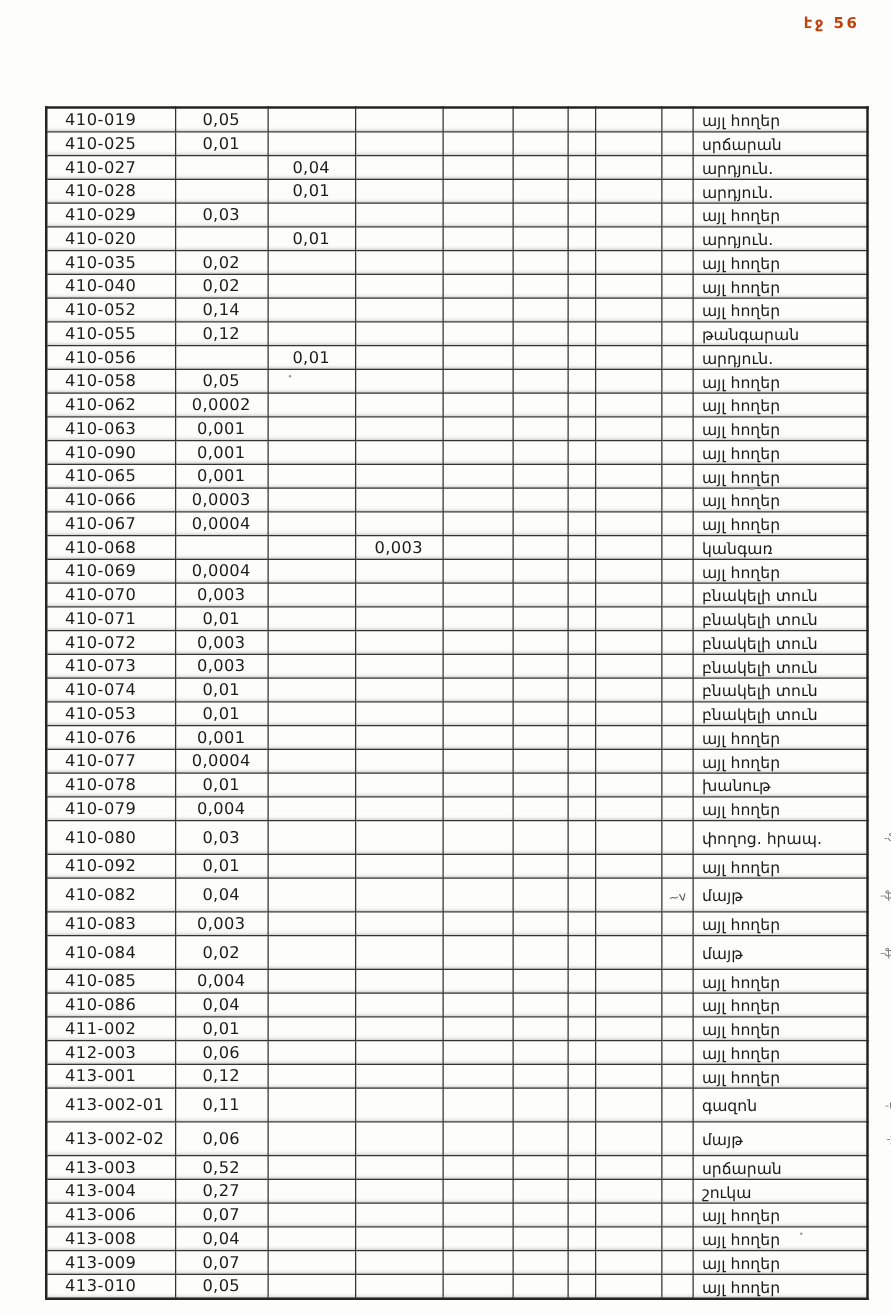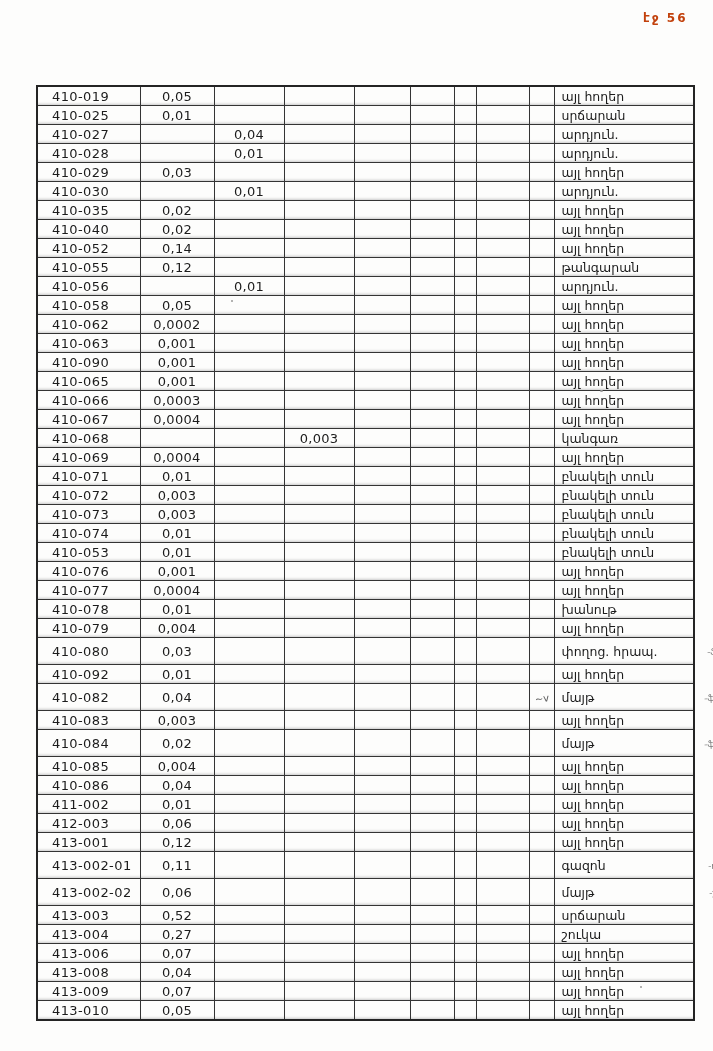--- a/index.html
+++ b/index.html
@@ -131,21 +131,21 @@
           <td class="c-val"></td>
           <td class="c-val"></td>
           <td class="c-e"></td>
           <td class="c-e"></td>
           <td class="c-e"></td>
           <td class="c-e"></td>
           <td class="c-e"></td>
           <td class="c-label"><span class="label-text">այլ հողեր</span></td>
         </tr>
         <tr>
-          <td class="c-id">410-030</td>
+          <td class="c-id">410-020</td>
           <td class="c-val"></td>
           <td class="c-val">0,01</td>
           <td class="c-val"></td>
           <td class="c-e"></td>
           <td class="c-e"></td>
           <td class="c-e"></td>
           <td class="c-e"></td>
           <td class="c-e"></td>
           <td class="c-label"><span class="label-text">արդյուն.</span></td>
         </tr>
@@ -309,20 +309,32 @@
           <td class="c-id">410-069</td>
           <td class="c-val">0,0004</td>
           <td class="c-val"></td>
           <td class="c-val"></td>
           <td class="c-e"></td>
           <td class="c-e"></td>
           <td class="c-e"></td>
           <td class="c-e"></td>
           <td class="c-e"></td>
           <td class="c-label"><span class="label-text">այլ հողեր</span></td>
+        </tr>
+        <tr>
+          <td class="c-id">410-070</td>
+          <td class="c-val">0,003</td>
+          <td class="c-val"></td>
+          <td class="c-val"></td>
+          <td class="c-e"></td>
+          <td class="c-e"></td>
+          <td class="c-e"></td>
+          <td class="c-e"></td>
+          <td class="c-e"></td>
+          <td class="c-label"><span class="label-text">բնակելի տուն</span></td>
         </tr>
         <tr>
           <td class="c-id">410-071</td>
           <td class="c-val">0,01</td>
           <td class="c-val"></td>
           <td class="c-val"></td>
           <td class="c-e"></td>
           <td class="c-e"></td>
           <td class="c-e"></td>
           <td class="c-e"></td>

